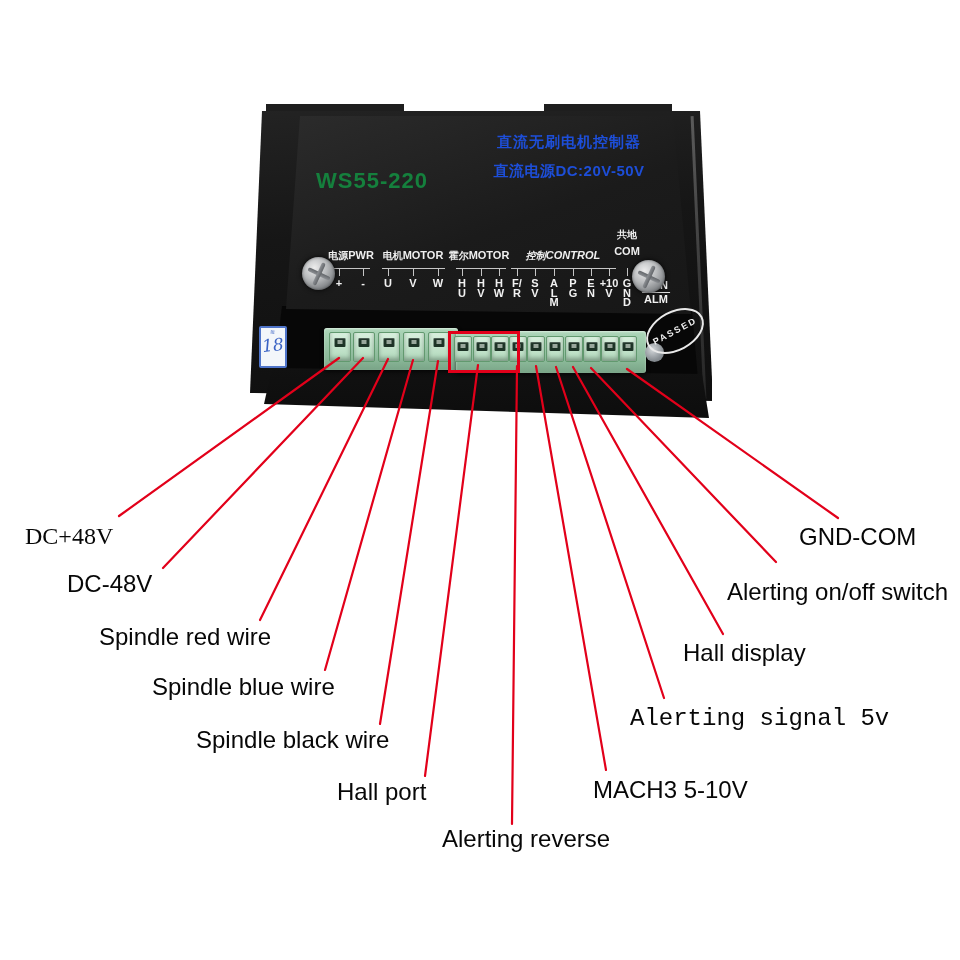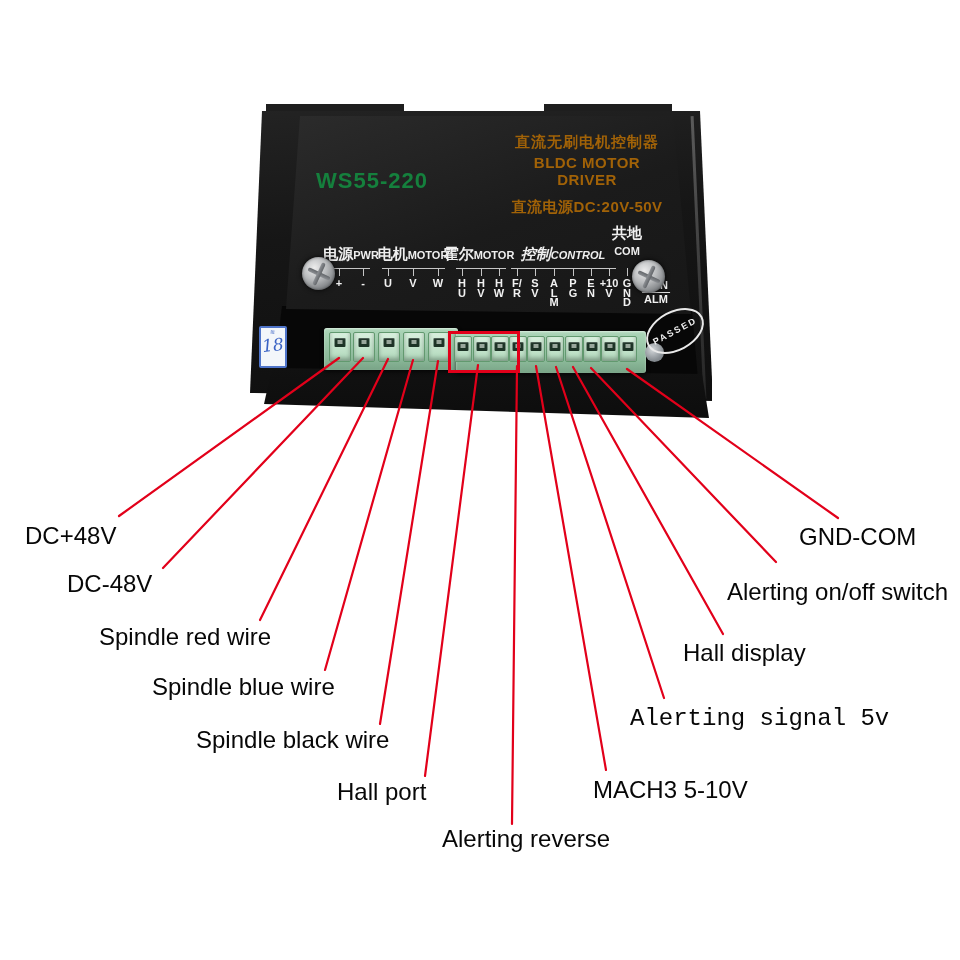--- a/index.html
+++ b/index.html
@@ -27,29 +27,29 @@
   .panel{position:absolute;inset:0;z-index:3;
     clip-path:polygon(50px 18px,423px 18px,441px 216px,36px 211px);
     background:linear-gradient(160deg,#2e2e2e 0%,#1b1b1b 45%,#141414 100%);}
 
   
   .brand{position:absolute;left:72px;top:34px;z-index:6;color:#f7f7f7;
     font-family:"DejaVu Serif","Liberation Serif",serif;font-size:37px;font-weight:700;
     letter-spacing:56px;white-space:nowrap;}
   .model{position:absolute;left:66px;top:70px;z-index:6;color:#15803d;
     font-size:22px;font-weight:bold;letter-spacing:1px;}
-  .title-block{position:absolute;left:252px;top:35px;width:170px;z-index:6;
-    text-align:center;color:#a16207;}
+  .title-block{position:absolute;left:234px;top:35px;width:170px;z-index:6;
+    text-align:center;color:#1d4ed8;}
   .t-cn{font-size:15px;font-weight:bold;letter-spacing:1px;}
   .t-en{font-size:15px;font-weight:bold;letter-spacing:.5px;margin-top:2px;}
   .t-power{font-size:15px;font-weight:bold;margin-top:10px;letter-spacing:.5px;}
 
   
   .glabel{position:absolute;z-index:6;transform:translateX(-50%);white-space:nowrap;color:#efefef;}
-  .glabel .cn{font-size:15px;font-weight:bold;}
+  .glabel .cn{font-size:10px;font-weight:bold;}
   .glabel .en{font-size:11px;font-weight:bold;letter-spacing:0;text-align:center;}
   .hline{position:absolute;height:1px;background:#c6c6c6;z-index:6;}
   .vtick{position:absolute;width:1px;height:8px;background:#c6c6c6;z-index:6;}
   .pinlab{position:absolute;z-index:6;transform:translateX(-50%);color:#f2f2f2;
     font-size:11px;font-weight:bold;line-height:9.5px;text-align:center;white-space:nowrap;}
   .runalm{position:absolute;z-index:6;transform:translateX(-50%);color:#f2f2f2;
     font-size:11px;font-weight:bold;text-align:center;line-height:11px;}
   .runalm span{display:block;padding:0 2px;}
   .runalm span:first-child{border-bottom:1.5px solid #ddd;padding-bottom:1px;margin-bottom:1px;}
 
@@ -108,21 +108,20 @@
     <div class="edge-hl"></div>
     <div class="notch notch-l"></div>
     <div class="notch notch-r"></div>
     <div class="recess"></div>
     <div class="front-face"></div>
     <div class="panel"></div>
 
     <div class="model">WS55-220</div>
     <div class="title-block">
       <div class="t-cn">直流无刷电机控制器</div>
-      <div class="t-en">BLDC MOTOR DRIVER</div>
       <div class="t-power">直流电源DC:20V-50V</div>
     </div>
 
     <div id="thead">
         <div class="glabel" style="left: 101px; top: 147px;"><span class="cn">电源</span><span class="en">PWR</span></div>
         <div class="hline" style="left: 84px; top: 170px; width: 36px;"></div>
         <div class="vtick" style="left: 89px; top: 170px;"></div>
         <div class="pinlab" style="left: 89px; top: 181px;">+</div>
         <div class="vtick" style="left: 113px; top: 170px;"></div>
         <div class="pinlab" style="left: 113px; top: 181px;">-</div>
@@ -236,21 +235,21 @@
       <line x1="438" y1="361" x2="380" y2="724" stroke="#e2001a" stroke-width="2.2" stroke-linecap="round"></line>
       <line x1="478" y1="365" x2="425" y2="776" stroke="#e2001a" stroke-width="2.2" stroke-linecap="round"></line>
       <line x1="517" y1="366" x2="512" y2="824" stroke="#e2001a" stroke-width="2.2" stroke-linecap="round"></line>
       <line x1="536" y1="366" x2="606" y2="770" stroke="#e2001a" stroke-width="2.2" stroke-linecap="round"></line>
       <line x1="556" y1="367" x2="664" y2="698" stroke="#e2001a" stroke-width="2.2" stroke-linecap="round"></line>
       <line x1="573" y1="367" x2="723" y2="634" stroke="#e2001a" stroke-width="2.2" stroke-linecap="round"></line>
       <line x1="591" y1="368" x2="776" y2="562" stroke="#e2001a" stroke-width="2.2" stroke-linecap="round"></line>
       <line x1="627" y1="369" x2="838" y2="518" stroke="#e2001a" stroke-width="2.2" stroke-linecap="round"></line>
     </svg>
   <div id="labels">
-      <div class="alabel" style="left: 25px; top: 523px;">DC+48V</div>
+      <div class="alabel" style="left: 25px; top: 523px; font-family: Liberation Serif, serif;">DC+48V</div>
       <div class="alabel" style="left: 67px; top: 571px;">DC-48V</div>
       <div class="alabel" style="left: 99px; top: 624px;">Spindle red wire</div>
       <div class="alabel" style="left: 152px; top: 674px;">Spindle blue wire</div>
       <div class="alabel" style="left: 196px; top: 727px;">Spindle black wire</div>
       <div class="alabel" style="left: 337px; top: 779px;">Hall port</div>
       <div class="alabel" style="left: 442px; top: 826px;">Alerting reverse</div>
       <div class="alabel" style="left: 593px; top: 777px;">MACH3 5-10V</div>
       <div class="alabel" style="left: 630px; top: 706px; font-family: Liberation Mono, monospace;">Alerting signal 5v</div>
       <div class="alabel" style="left: 683px; top: 640px;">Hall display</div>
       <div class="alabel" style="left: 727px; top: 579px;">Alerting on/off switch</div>

